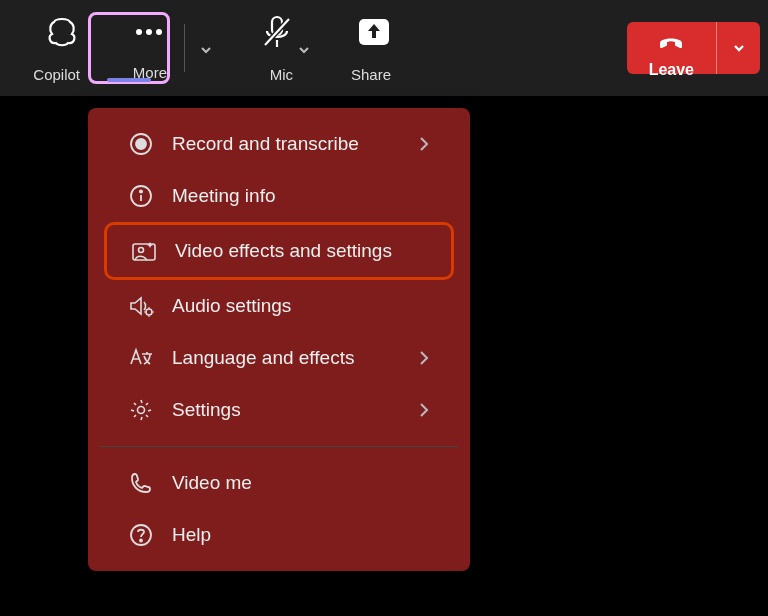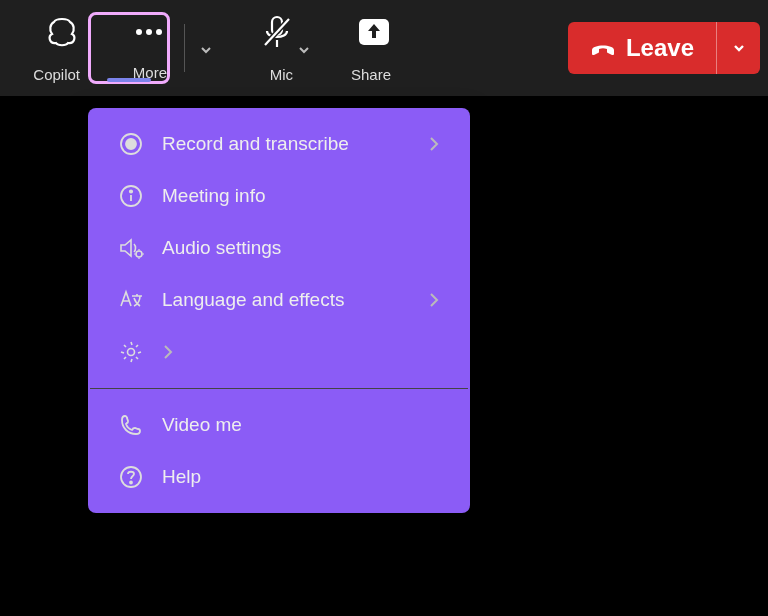--- a/index.html
+++ b/index.html
@@ -79,45 +79,46 @@
       align-items: stretch;
       height: 52px;
     }
     .leave-btn {
       background: #d92c2c;
       color: #fff;
       border-radius: 6px 0 0 6px;
       display: flex;
       align-items: center;
       gap: 10px;
-      padding: 0 22px;
-      font-size: 24px;
+      padding: 9px 22px;
+      font-size: 16px;
       font-weight: 600;
       cursor: pointer;
+      flex-direction: column;
     }
     .leave-chevron {
       background: #d92c2c;
       border-left: 1px solid rgba(255,255,255,0.4);
       border-radius: 0 6px 6px 0;
       width: 44px;
       display: flex;
       align-items: center;
       justify-content: center;
       cursor: pointer;
     }
 
     .dropdown {
       position: absolute;
       left: 88px;
       top: 108px;
       width: 382px;
-      background: #8b5cf6;
+      background: #7f1d1d;
       border-radius: 8px;
       box-shadow: 0 8px 24px rgba(0,0,0,0.6);
-      padding: 10px 2px;
+      padding: 10px 12px;
     }
     .menu-item {
       display: flex;
       align-items: center;
       gap: 18px;
       padding: 13px 24px;
       font-size: 19px;
       color: #eee;
       cursor: pointer;
       position: relative;
@@ -254,20 +255,31 @@
     <div class="menu-item-icon">
       <svg width="24" height="24" viewBox="0 0 24 24" stroke="#ddd" stroke-width="1.8" fill="none">
         <circle cx="12" cy="12" r="10"></circle>
           <circle cx="12" cy="7.5" r="1.2" fill="#ddd"></circle>
           <line x1="12" y1="11" x2="12" y2="17"></line>
       </svg>
     </div>
     <div class="menu-item-label">Meeting info</div>
   </div>
 
+  <div class="menu-item highlight-red">
+    <div class="menu-item-icon">
+      <svg width="26" height="22" viewBox="0 0 26 22" stroke="#ddd" stroke-width="1.6" fill="none">
+        <rect x="2" y="4" width="22" height="16" rx="2"></rect>
+          <circle cx="10" cy="10" r="2.5"></circle>
+        <path d="M4 20 C6 15 12 15 16 20"></path>
+        <path d="M19 2 L20 4 L22 5 L20 6 L19 8 L18 6 L16 5 L18 4 Z" fill="#ddd" stroke="none"></path>
+      </svg>
+    </div>
+    <div class="menu-item-label">Video effects and settings</div>
+  </div>
 
   <div class="menu-item">
     <div class="menu-item-icon">
       <svg width="26" height="24" viewBox="0 0 26 24" stroke="#ddd" stroke-width="1.6" fill="none">
         <path d="M3 9 L7 9 L13 4 L13 20 L7 15 L3 15 Z"></path>
         <path d="M16 8 C18 10 18 14 16 16"></path>
         <circle cx="21" cy="18" r="3"></circle>
         <path d="M21 14.5 L21 13 M21 21.5 L21 23 M24.5 18 L26 18 M17.5 18 L16 18" stroke-width="1.2"></path>
       </svg>
     </div>
@@ -289,20 +301,21 @@
     </div>
   </div>
 
   <div class="menu-item">
     <div class="menu-item-icon">
       <svg width="24" height="24" viewBox="0 0 24 24" stroke="#ddd" stroke-width="1.6" fill="none">
         <circle cx="12" cy="12" r="3.5"></circle>
         <path d="M12 2 L13 5 M12 22 L13 19 M2 12 L5 13 M22 12 L19 13 M5 5 L7 7 M19 19 L17 17 M5 19 L7 17 M19 5 L17 7"></path>
       </svg>
     </div>
+    <div class="menu-item-label">Settings</div>
     <div class="menu-chevron">
       <svg width="12" height="18" viewBox="0 0 12 18" stroke="#bbb" stroke-width="2" fill="none">
           <path d="M3 3 L9 9 L3 15"></path>
         </svg>
     </div>
   </div>
 
   <div class="menu-divider"></div>
 
   <div class="menu-item">

